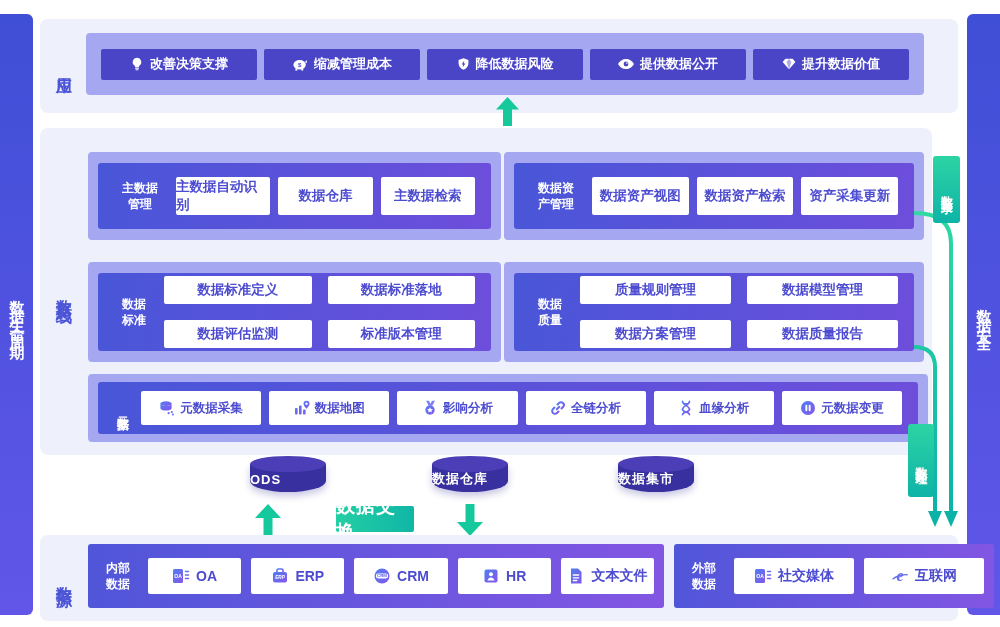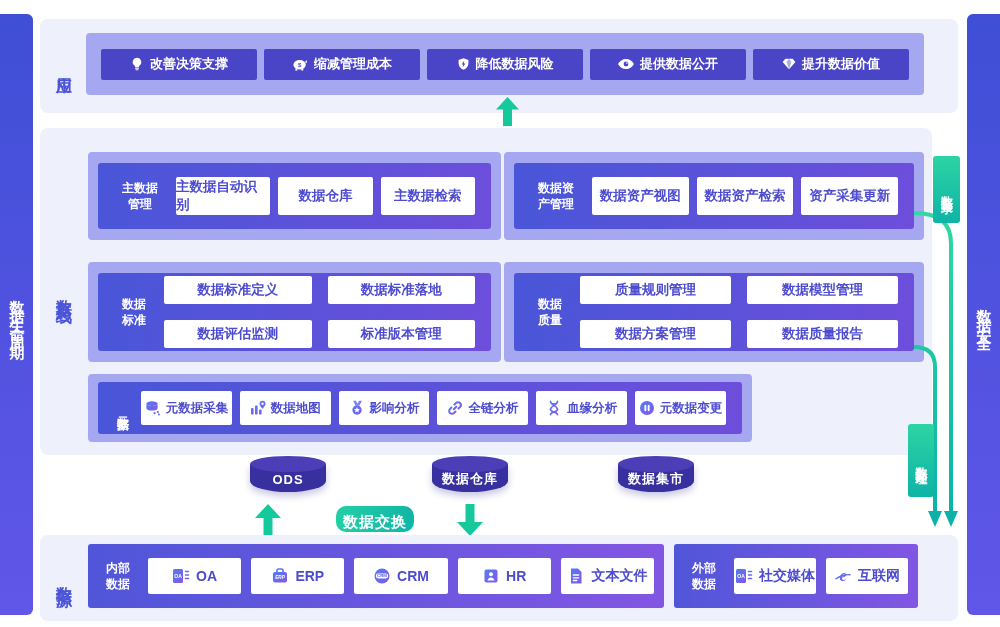--- a/index.html
+++ b/index.html
@@ -34,47 +34,47 @@
           white-space:pre-line;width:52px;flex:none;}
   .chips{display:flex;flex:1;gap:8px;}
   .chip{flex:1;background:#fff;border-radius:2px;height:38px;display:flex;align-items:center;
         justify-content:center;gap:6px;color:#4d4cd0;font-weight:bold;font-size:13.5px;}
   .r1l{left:48px;top:24px;width:413px;height:88px;}
   .r1r{left:464px;top:24px;width:420px;height:88px;}
   .r2l{left:48px;top:134px;width:413px;height:100px;}
   .r2r{left:464px;top:134px;width:420px;height:100px;}
   .r2l .chips,.r2r .chips{display:grid;grid-template-columns:1fr 1fr;gap:16px 16px;}
   .r2l .chip,.r2r .chip{height:28px;}
-  .r3{left:48px;top:246px;width:664px;height:68px;text-align:center;}
+  .r3{left:48px;top:246px;width:840px;height:68px;text-align:center;}
   .r3 .dark{top:8px;bottom:8px;}
   .r3 .chip{height:34px;font-size:12.5px;gap:5px;}
   .vlabel{writing-mode:vertical-rl;text-orientation:upright;color:#fff;font-weight:bold;
           font-size:12px;letter-spacing:1px;flex:none;}
   
   .cyl{position:absolute;width:76px;height:28px;background:#38309e;
        border-radius:0 0 50% 50% / 0 0 11px 11px;color:#fff;font-weight:bold;font-size:13px;
-       display:flex;align-items:center;justify-content:center;letter-spacing:1px;
+       display:flex;align-items:center;letter-spacing:1px;
        box-shadow:0 4px 7px rgba(40,30,140,.25);}
   .cyl::before{content:"";position:absolute;top:-8px;left:0;width:76px;height:16px;
        border-radius:50%;background:#4b3eb6;z-index:-0;}
   .cyl span{position:relative;top:1px;}
   
   .teal-tag{position:absolute;background:linear-gradient(180deg,#2cd4a4,#0eb3a7);color:#fff;
             font-weight:bold;font-size:12px;border-radius:3px;display:flex;align-items:center;
             justify-content:center;letter-spacing:2px;}
-  .xch-tag{position:absolute;left:336px;top:506px;width:78px;height:26px;border-radius:10px;
+  .xch-tag{position:absolute;left:336px;top:506px;width:78px;height:26px;border-radius:2px;
            background:linear-gradient(90deg,#23cfa3,#10b6a6);color:#fff;font-weight:bold;
-           font-size:15px;display:flex;align-items:flex-end;justify-content:center;letter-spacing:1px;}
+           font-size:19px;display:flex;align-items:center;justify-content:center;letter-spacing:1px;}
   .arrow{position:absolute;}
   
   .src-ctr{position:absolute;top:9px;height:64px;border-radius:3px;
            background:linear-gradient(95deg,#5056d9,#8256e3);display:flex;align-items:center;
            gap:10px;padding:0 10px;box-sizing:border-box;}
   .src-ctr.internal{left:48px;width:576px;}
-  .src-ctr.external{left:634px;width:244px;}
+  .src-ctr.external{left:634px;width:320px;}
   .src-label{color:#fff;font-weight:bold;font-size:12px;line-height:1.35;text-align:center;
              white-space:pre-line;width:40px;flex:none;}
   .srcbtn{flex:1;background:#fff;border-radius:2px;height:36px;display:flex;align-items:center;
           justify-content:center;gap:6px;color:#4d4cd0;font-weight:bold;font-size:14px;}
   .overlay{position:absolute;left:0;top:0;pointer-events:none;}
 </style>
 </head>
 <body>
 
 <div class="stage">

